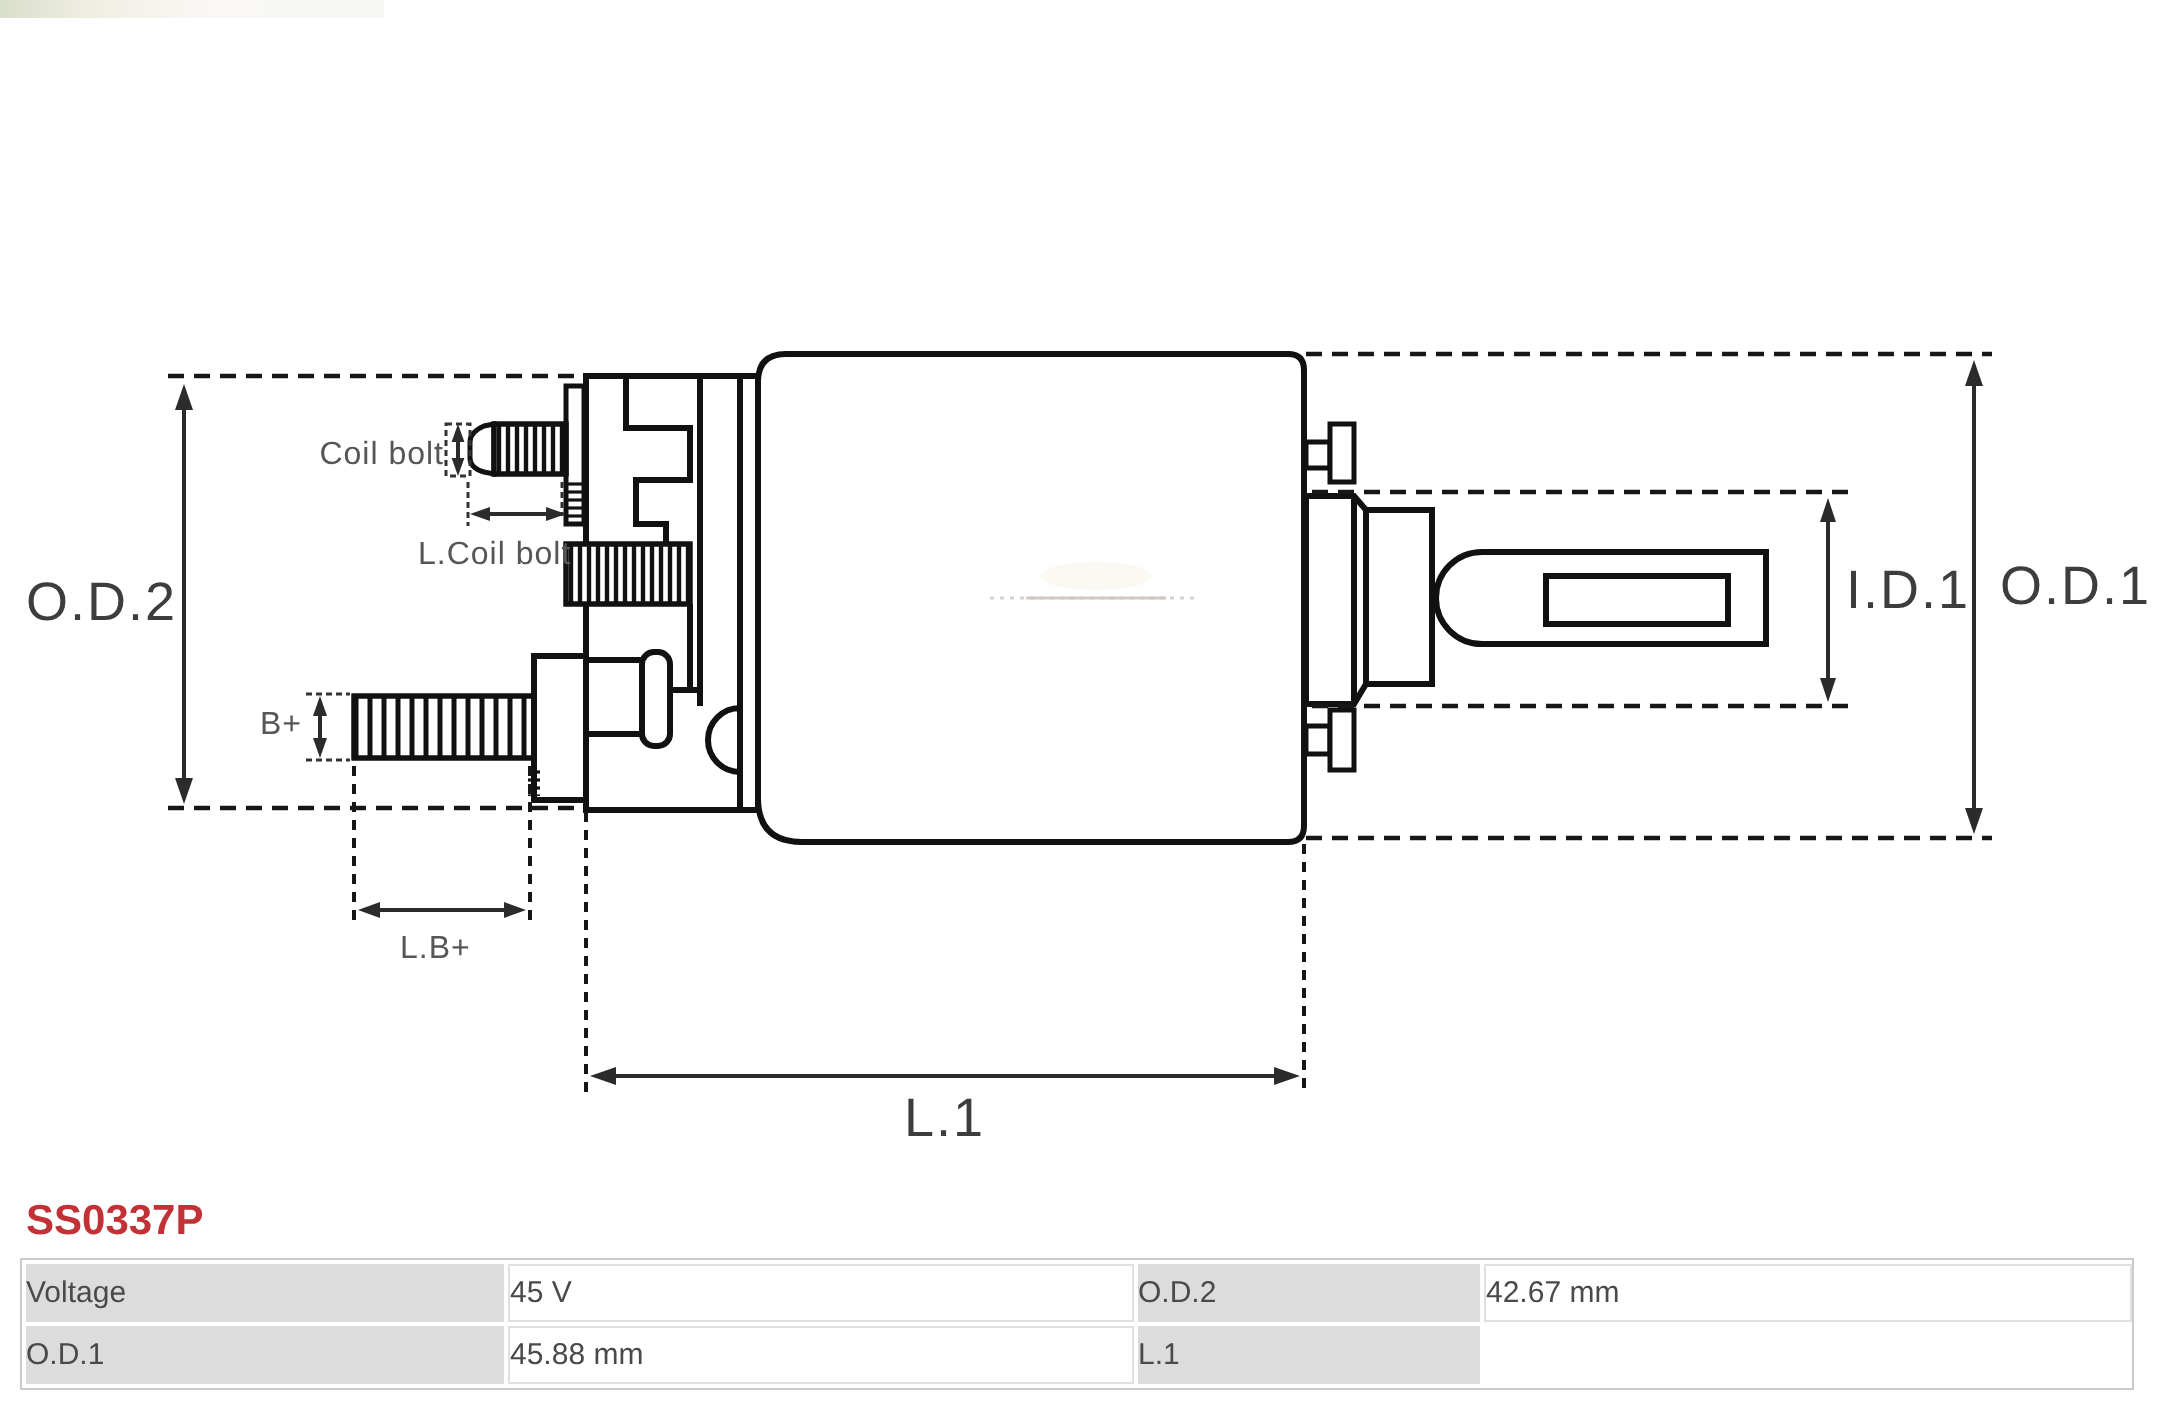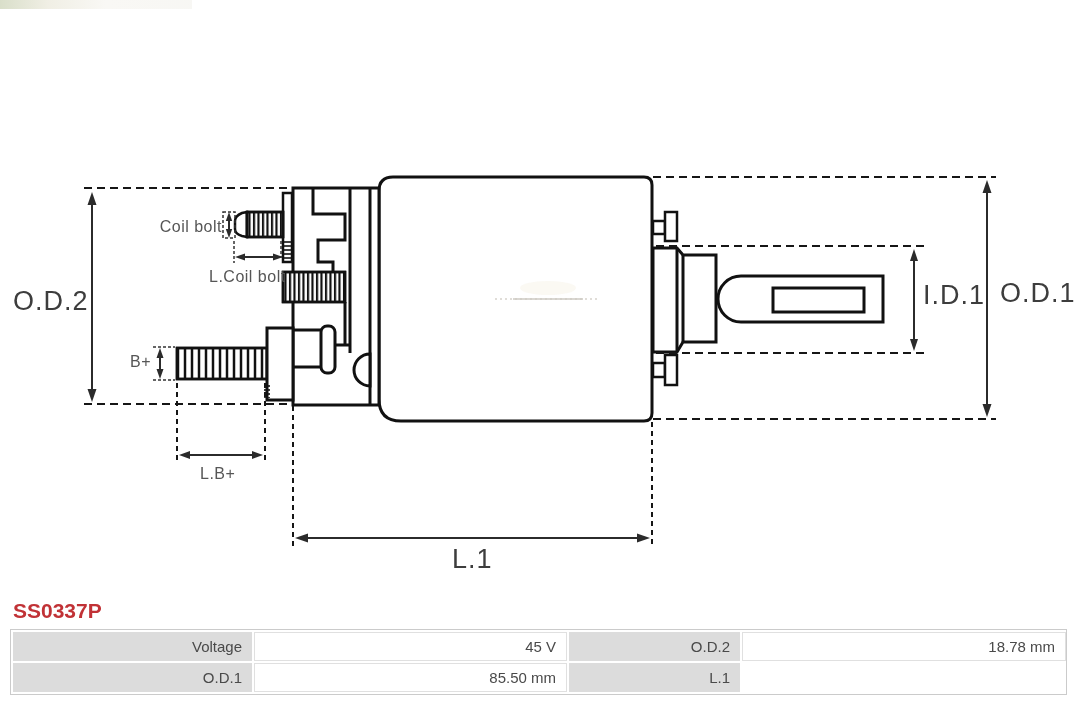--- a/index.html
+++ b/index.html
@@ -7,21 +7,21 @@
           font-family:"Liberation Sans",sans-serif;}
   .artifact{position:absolute;left:0;top:0;width:192px;height:9px;
     background:linear-gradient(90deg,rgba(186,196,158,.55)0%,rgba(222,219,196,.45)25%,rgba(238,235,226,.35)55%,rgba(228,226,215,.28)100%);}
   svg text{font-family:"Liberation Sans",sans-serif;}
   .dim-big{font-size:27px;fill:#3d3d3d;letter-spacing:1px;}
   .dim-small{font-size:16px;fill:#565656;letter-spacing:.5px;}
   .part-number{position:absolute;left:13px;top:599px;font-size:21px;font-weight:bold;color:#c13236;text-align:center;}
   .spec-table{position:absolute;left:10px;top:629px;width:1057px;box-sizing:border-box;
     border:1px solid #cbcbcb;background:#fff;padding:2px;
     display:grid;grid-template-columns:239px 313px 171px 324px;gap:2px;}
-  .cell{height:29px;line-height:29px;box-sizing:border-box;text-align:right;padding-right:10px;
+  .cell{height:29px;line-height:29px;box-sizing:border-box;padding-right:10px;
     font-size:15px;color:#4a4a4a;}
   .cell.label{background:#dcdcdc;}
   .cell.value{background:#fff;border:1px solid #e0e0e0;line-height:27px;}
 </style>
 </head>
 <body>
 
 <div class="screen">
 
   <div class="artifact"></div>
@@ -170,19 +170,19 @@
       <text class="dim-big" x="452" y="568">L.1</text>
     </g>
   </svg>
 
   <div class="part-number">SS0337P</div>
 
   <div class="spec-table">
     <div class="cell label">Voltage</div>
     <div class="cell value">45 V</div>
     <div class="cell label">O.D.2</div>
-    <div class="cell value">18.78 mm</div>
+    <div class="cell value">42.67 mm</div>
     <div class="cell label">O.D.1</div>
-    <div class="cell value">85.50 mm</div>
+    <div class="cell value">45.88 mm</div>
     <div class="cell label">L.1</div>
   </div>
 
 </div>
 
 </body></html>

